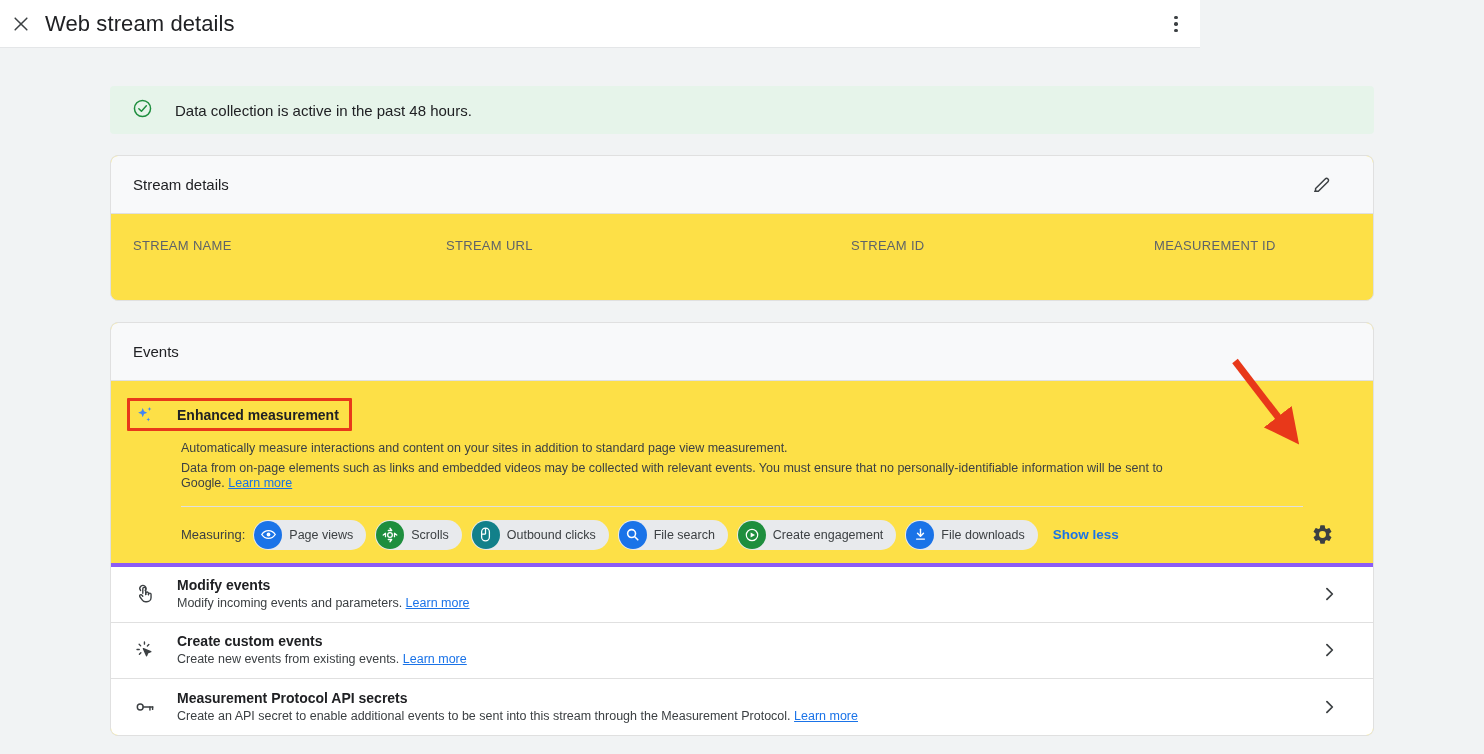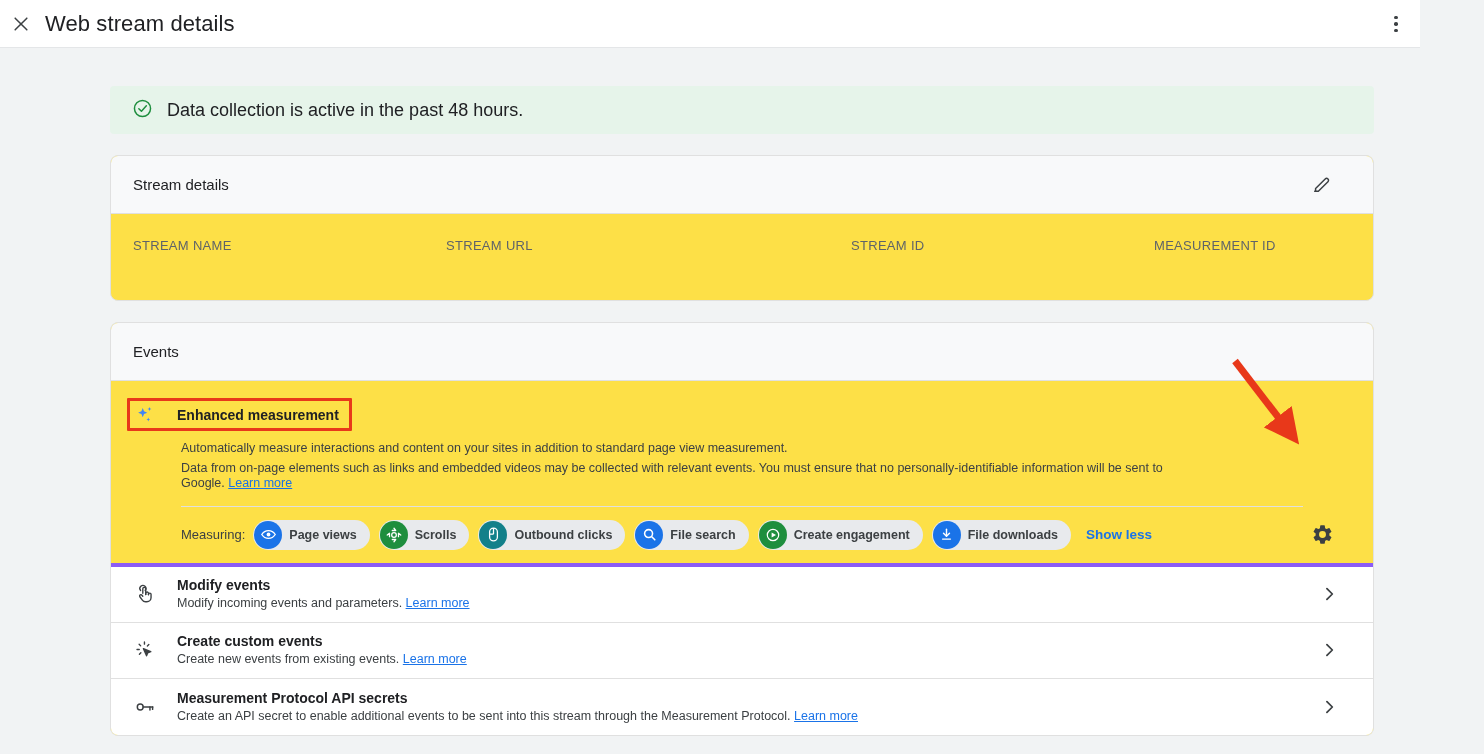--- a/index.html
+++ b/index.html
@@ -13,21 +13,21 @@
   #page {
     position: relative;
     width: 1484px; height: 754px;
     overflow: hidden;
     background: #f1f3f4;
   }
 
   
   .topbar {
     position: absolute; left: 0; top: 0;
-    width: 1420px; height: 48px;
+    width: 1200px; height: 48px;
     background: #ffffff;
     border-bottom: 1px solid #e4e6e8;
     display: flex; align-items: center;
   }
   .close-btn {
     width: 24px; height: 24px;
     margin-left: 9px; margin-right: 12px;
     display: flex; align-items: center; justify-content: center;
     cursor: pointer;
   }
@@ -58,22 +58,22 @@
   
   .banner {
     margin-top: 38px;
     height: 48px;
     background: #e6f4ea;
     border-radius: 4px;
     display: flex; align-items: center;
     padding-left: 22px;
   }
   .banner-text {
-    margin-left: 14px;
-    font-size: 18px;
+    margin-left: 22px;
+    font-size: 15px;
     color: #202124;
   }
 
   
   .card {
     background: #fde047;
     border: 1px solid #e0e0e0;
     border-radius: 8px;
     margin-top: 21px;
     overflow: hidden;
@@ -186,21 +186,21 @@
   }
   .chip-ico {
     width: 28px; height: 28px;
     border-radius: 50%;
     margin: 1px 7px 1px 1px;
     display: flex; align-items: center; justify-content: center;
     flex: 0 0 28px;
   }
   .chip-label {
     font-size: 12.5px;
-    font-weight: bold;
+    font-weight: normal;
     color: #3c4043;
     white-space: nowrap;
     text-align: center;
   }
   .show-less {
     font-size: 13.5px;
     color: #1a73e8;
     font-weight: bold;
     margin-left: 6px;
     cursor: pointer;

